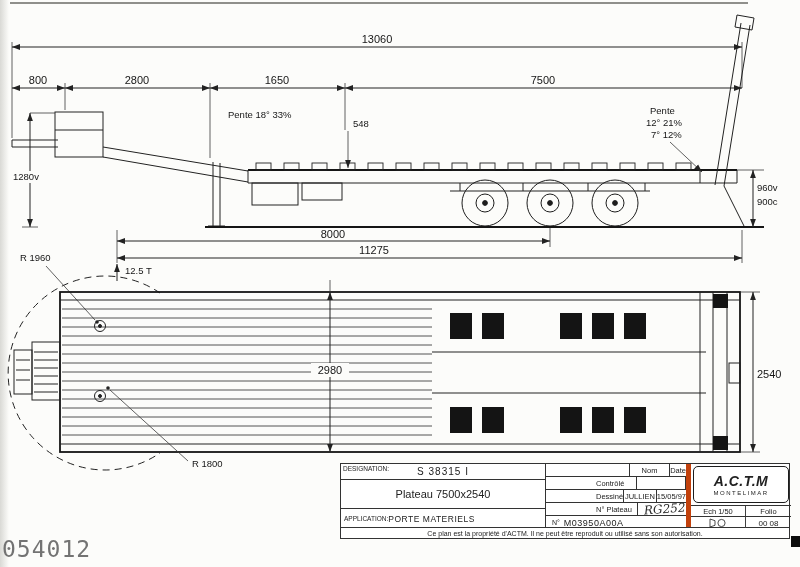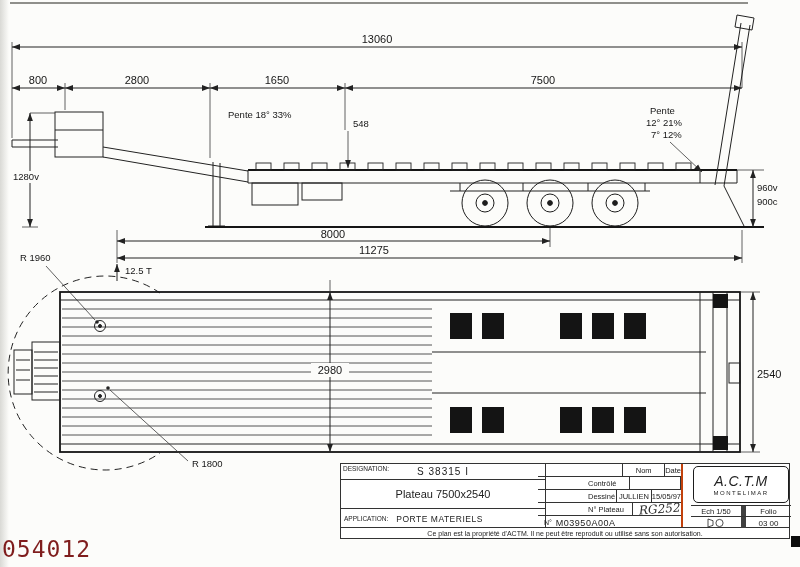--- a/index.html
+++ b/index.html
@@ -24,48 +24,48 @@
   .thk { stroke:#151515; stroke-width:1.8; fill:none; }
 
   
   .tb { position:absolute; left:340px; top:463px; width:450px; height:65px;
         border:1.2px solid #333; background:#fff; color:#222;padding-left:32px; }
   .tb-left { position:absolute; left:0; top:0; width:205px; height:100%; border-right:1px solid #333; }
   .tb-desig { height:16px; border-bottom:1px solid #333; position:relative; }
   .tb-desig .tag { position:absolute; left:2px; top:1px; font-size:6.5px; }
   .tb-desig .val { display:block; text-align:center; font-size:10px; line-height:16px; letter-spacing:1px; }
   .tb-plateau { height:29px; border-bottom:1px solid #333; display:flex; align-items:center; justify-content:center; font-size:11px; }
-  .tb-app { height:19px; display:flex; align-items:center; padding-left:3px; gap:8px; }
+  .tb-app { height:19px; display:flex; align-items:center; padding-left:3px; }
   .tb-app .tag { font-size:6.5px; }
   .tb-app .val { font-size:8.5px; letter-spacing:0.5px; }
-  .tb-mid { position:absolute; left:197px; top:0; width:145px; height:100%; border-right:2px solid #c2410c; font-size:7.5px; }
+  .tb-mid { position:absolute; left:205px; top:0; width:145px; height:100%; border-right:5px solid #c2410c; font-size:7.5px; }
   .tb-row { display:flex; height:13px; border-bottom:1px solid #333; align-items:center; }
   .tb-row:last-child { border-bottom:none; }
   .c1 { width:48px; border-right:1px solid #333; padding-left:2px; height:100%; display:flex; align-items:center;margin-left:48px; }
   .c2 { width:55px; border-right:1px solid #333; height:100%; display:flex; align-items:center; justify-content:center; }
   .c3 { flex:1; height:100%; display:flex; align-items:center; justify-content:center; }
   .span2 { flex:1; height:100%; display:flex; align-items:center; padding-left:6px; }
   .hand { font-family:"DejaVu Serif", serif; font-style:italic; font-size:12px; transform:rotate(-4deg); color:#2b2b2b; }
   .num-label { font-size:7px; margin-right:4px; }
   .num-val { font-size:9px; letter-spacing:0.5px; }
   .tb-right { position:absolute; left:350px; top:0; width:100px; height:100%; }
   .logo-box { height:42px; border-bottom:1px solid #333; padding:2px; }
   .logo-inner { height:100%; border:1.5px solid #1d1d1d; border-radius:5px;
     display:flex; flex-direction:column; align-items:center; justify-content:center; gap:1px; }
-  .logo-name { font-size:14px; font-weight:400; font-style:italic; letter-spacing:0.5px; }
+  .logo-name { font-size:14px; font-weight:700; font-style:italic; letter-spacing:0.5px; }
   .logo-city { font-size:6px; letter-spacing:1.5px; }
   .ef-row { display:flex; height:11px; border-bottom:1px solid #333; font-size:7.5px; }
   .ef-row2 { display:flex; height:12px; font-size:8px; }
-  .ef-c1 { width:55px; border-right:5px solid #404040; display:flex; align-items:center; justify-content:center; height:100%; }
+  .ef-c1 { width:55px; border-right:1px solid #404040; display:flex; align-items:center; justify-content:center; height:100%; }
   .ef-c2 { flex:1; display:flex; align-items:center; justify-content:center; height:100%; }
   .tb-footer { position:absolute; left:340px; top:528px; width:450px; height:11px;
     border:1.2px solid #333; border-top:none; background:#fff;
     display:flex; align-items:center; justify-content:center; font-size:7px; color:#222; }
   .stamp { position:absolute; left:2px; top:536px; font-family:"DejaVu Sans Mono", monospace;
-    font-size:23px; letter-spacing:1px; color:#7f1d1d; }
+    font-size:23px; letter-spacing:1px; color:#737373; }
   .blob { position:absolute; left:791px; top:536px; width:9px; height:11px; background:#0c0c0c; }
 </style>
 </head>
 <body>
 
 <div class="page">
   <div class="edge-shadow"></div>
   <div class="top-rule"></div>
 
   <svg width="800" height="567" viewBox="0 0 800 567" style="position:absolute;left:0;top:0;">
@@ -364,21 +364,21 @@
         <div class="ef-c1">Ech  1/50</div>
         <div class="ef-c2">Folio</div>
       </div>
       <div class="ef-row2">
         <div class="ef-c1">
           <svg width="18" height="10" viewBox="0 0 18 10">
             <path d="M1,1 L6,2.7 L6,7.3 L1,9 Z" fill="none" stroke="#222" stroke-width="0.8"></path>
             <circle cx="12.5" cy="5" r="3.6" fill="none" stroke="#222" stroke-width="0.8"></circle>
           </svg>
         </div>
-        <div class="ef-c2">03 00</div>
+        <div class="ef-c2">00 08</div>
       </div>
     </div>
   </div>
 
   <div class="tb-footer">Ce plan est la propriété d'ACTM. Il ne peut être reproduit ou utilisé sans son autorisation.</div>
 
   <div class="stamp">054012</div>
   <div class="blob"></div>
 </div>
 

